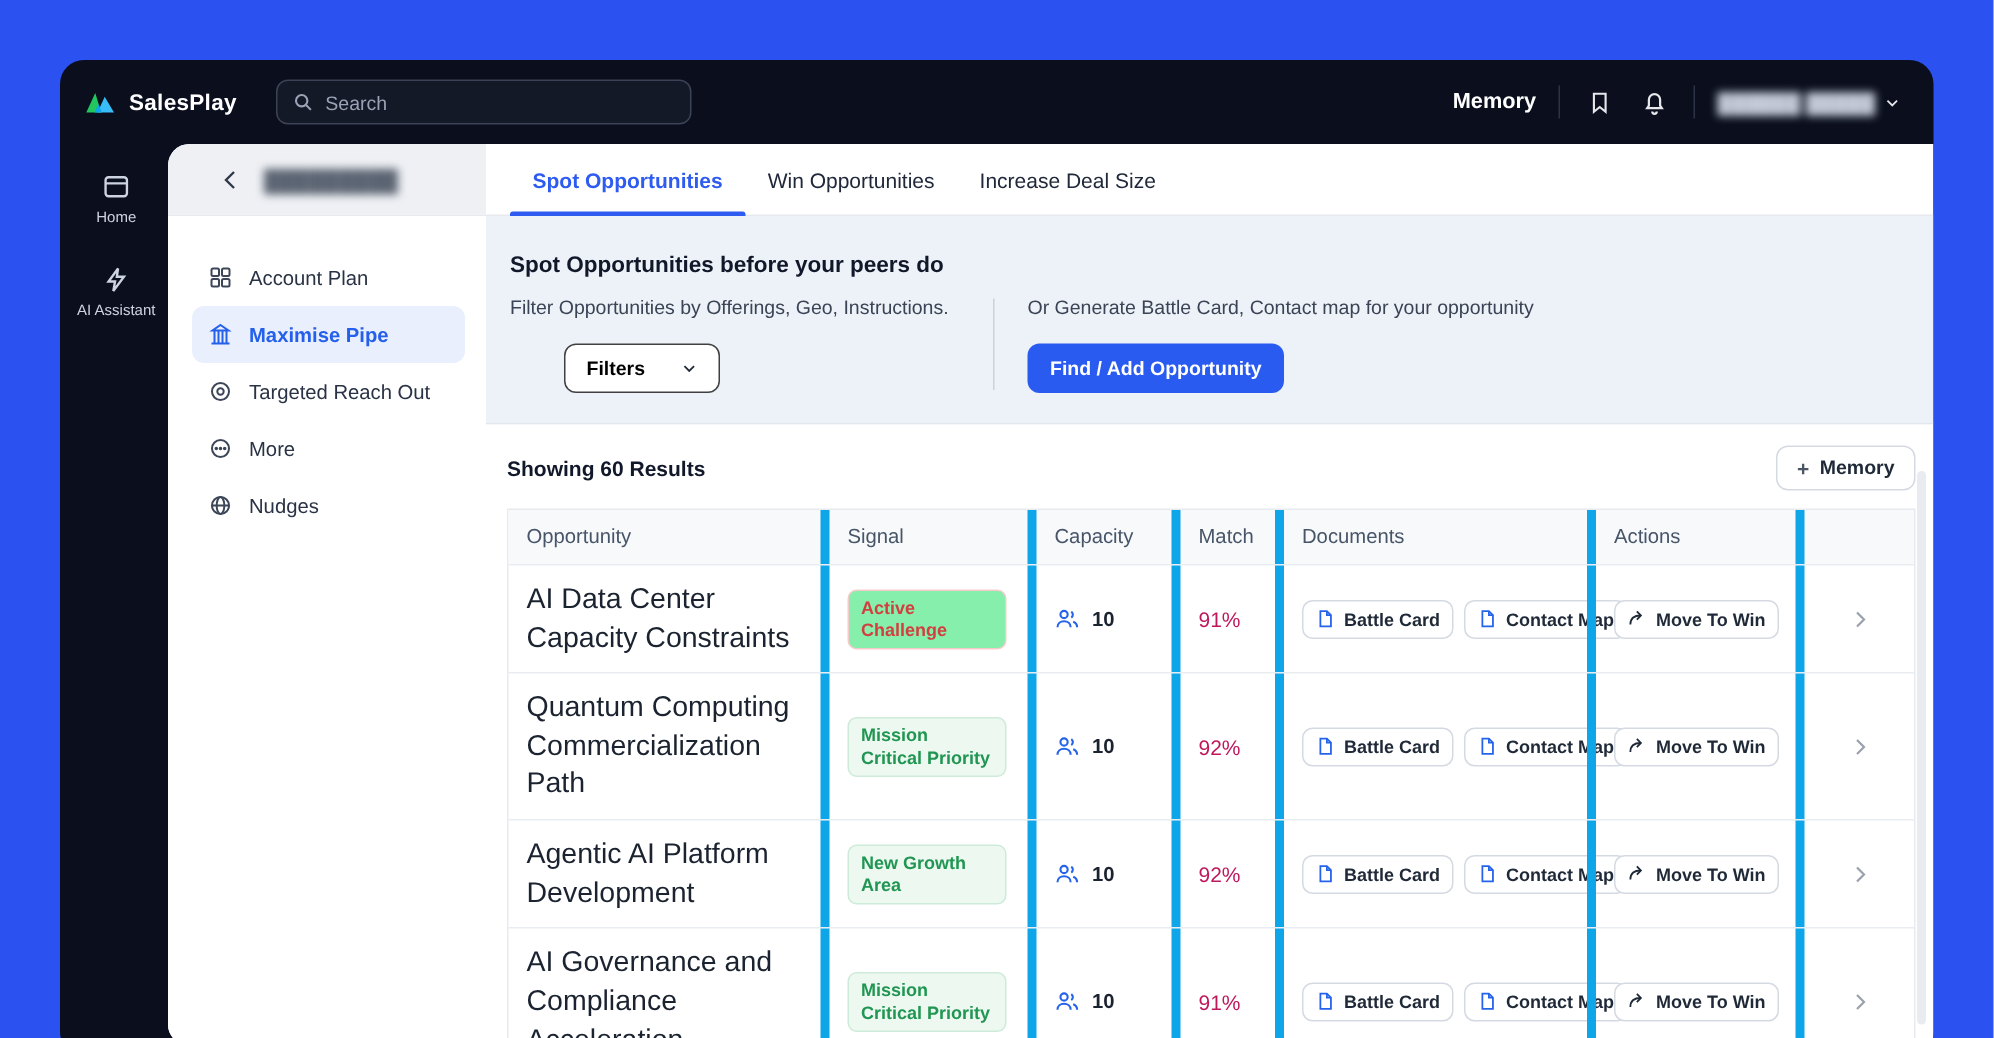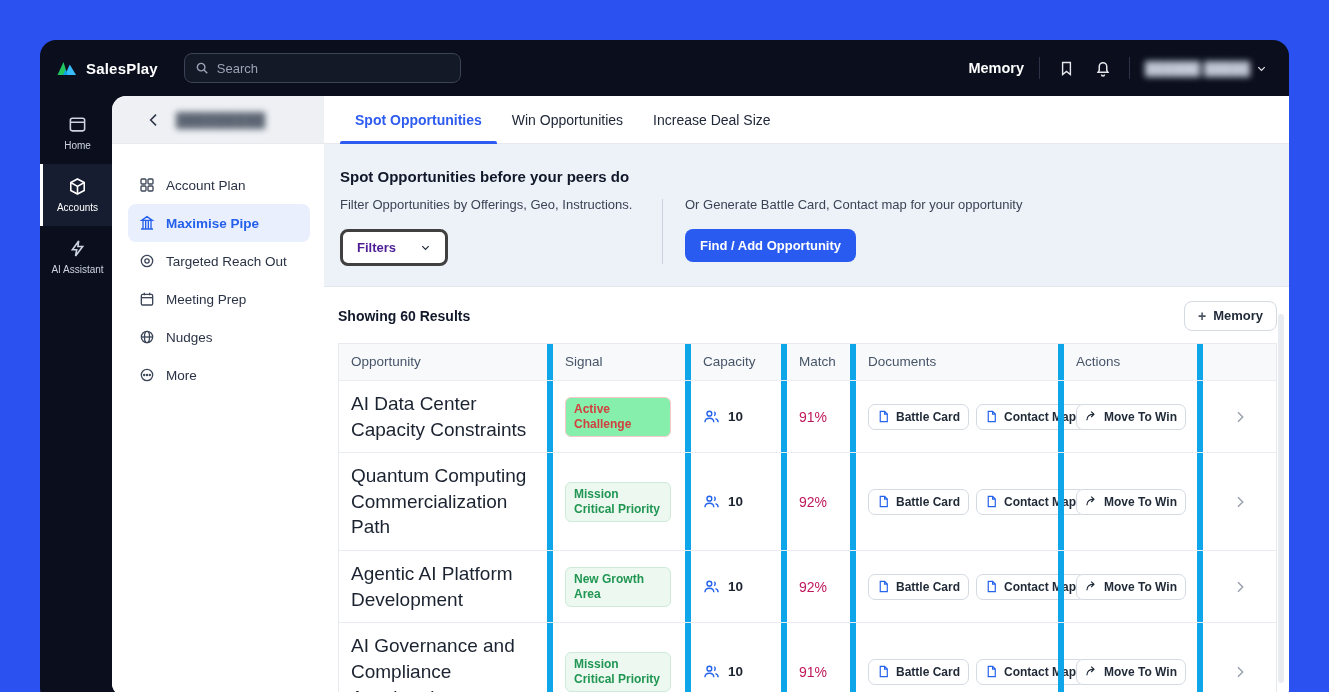--- a/index.html
+++ b/index.html
@@ -73,22 +73,22 @@
   .subnav-item.active .ic{ color:#2460eb; }
   
   .content{ flex:1; display:flex; flex-direction:column; min-width:0; position:relative; }
   .spot-panel{ background:#edf1f8; padding:24px 18px 20px 16px; border-bottom:1px solid #e2e6ee; }
   .spot-title{ font-size:15px; font-weight:bold; color:#11182a; margin-bottom:12px; }
   .spot-cols{ display:flex; align-items:flex-start; gap:22px; }
   .spot-col-left{ width:300px; }
   .hint{ font-size:13px; color:#3b4455; margin-bottom:15px; line-height:1.3;}
   .filters-btn{
     display:inline-flex; align-items:center; gap:24px; background:#fff;
-    border:3px solid #404040; border-radius:8px; padding:8px 14px;
-    font-size:13px; font-weight:bold; color:#4c1d95; cursor:pointer;
+    border:1px solid #404040; border-radius:8px; padding:8px 14px;
+    font-size:13px; font-weight:bold; color:#000000; cursor:pointer;margin-left:36px;
   }
   .spot-divider{ width:1px; align-self:stretch; background:#c9d2de; margin:2px 0; }
   .cta-btn{
     display:inline-flex; align-items:center; background:#2a5bf0; color:#fff;
     border:none; border-radius:8px; padding:9px 15px; font-size:13px; font-weight:bold; cursor:pointer;
     font-family:inherit;
   }
   .results{ flex:1; padding:14px 12px 0 14px; background:#fff; overflow:hidden; }
   .results-head{ display:flex; align-items:center; justify-content:space-between; margin-bottom:12px; }
   .results-summary{ font-size:14px; font-weight:bold; color:#11182a; }
@@ -194,30 +194,20 @@
     <div class="side-nav">
       <div class="side-item">
         <span class="ic">
           <svg viewBox="0 0 24 24" fill="none" stroke="currentColor" stroke-width="2" width="19" height="19">
             <rect x="3" y="4" width="18" height="16" rx="2.5"></rect>
               <path d="M3 9.2 H21"></path>
           </svg>
         </span>
         <span class="lbl">Home</span>
       </div>
-      <div class="side-item active">
-        <span class="ic">
-          <svg viewBox="0 0 24 24" fill="none" stroke="currentColor" stroke-width="2" width="19" height="19">
-            <path d="M12 2.5 L20.5 7 V17 L12 21.5 L3.5 17 V7 Z"></path>
-            <path d="M3.5 7 L12 11.8 L20.5 7"></path>
-              <path d="M12 11.8 V21.5"></path>
-          </svg>
-        </span>
-        <span class="lbl">Accounts</span>
-      </div>
       <div class="side-item">
         <span class="ic">
           <svg viewBox="0 0 24 24" fill="none" stroke="currentColor" stroke-width="2" width="19" height="19">
             <path d="M13.5 2.5 L5.5 13.5 H11 L9.5 21.5 L18.5 9.5 H12.5 Z"></path>
           </svg>
         </span>
         <span class="lbl">AI Assistant</span>
       </div>
     </div>
 
@@ -277,48 +267,37 @@
               <svg viewBox="0 0 24 24" fill="none" stroke="currentColor" stroke-width="2" width="16" height="16">
                 <circle cx="12" cy="12" r="8.5"></circle>
                   <circle cx="12" cy="12" r="3.2"></circle>
               </svg>
             </span>
             <span>Targeted Reach Out</span>
           </div>
           <div class="subnav-item">
             <span class="ic">
               <svg viewBox="0 0 24 24" fill="none" stroke="currentColor" stroke-width="2" width="16" height="16">
-                <rect x="3.5" y="5" width="17" height="16" rx="2"></rect>
-                  <path d="M3.5 10 H20.5"></path>
-                <path d="M8 2.5 V6.5"></path>
-                  <path d="M16 2.5 V6.5"></path>
+                <circle cx="12" cy="12" r="8.5"></circle>
+                <circle cx="7.8" cy="12" r="0.8" fill="currentColor"></circle>
+                <circle cx="12" cy="12" r="0.8" fill="currentColor"></circle>
+                <circle cx="16.2" cy="12" r="0.8" fill="currentColor"></circle>
               </svg>
             </span>
-            <span>Meeting Prep</span>
+            <span>More</span>
           </div>
           <div class="subnav-item">
             <span class="ic">
               <svg viewBox="0 0 24 24" fill="none" stroke="currentColor" stroke-width="2" width="16" height="16">
                 <circle cx="12" cy="12" r="8.5"></circle>
                   <ellipse cx="12" cy="12" rx="3.8" ry="8.5"></ellipse>
                   <path d="M3.5 12 H20.5"></path>
               </svg>
             </span>
             <span>Nudges</span>
-          </div>
-          <div class="subnav-item">
-            <span class="ic">
-              <svg viewBox="0 0 24 24" fill="none" stroke="currentColor" stroke-width="2" width="16" height="16">
-                <circle cx="12" cy="12" r="8.5"></circle>
-                <circle cx="7.8" cy="12" r="0.8" fill="currentColor"></circle>
-                <circle cx="12" cy="12" r="0.8" fill="currentColor"></circle>
-                <circle cx="16.2" cy="12" r="0.8" fill="currentColor"></circle>
-              </svg>
-            </span>
-            <span>More</span>
           </div>
         </div>
 
         <div class="content">
 
           <div class="spot-panel">
             <div class="spot-title">Spot Opportunities before your peers do</div>
             <div class="spot-cols">
               <div class="spot-col-left">
                 <div class="hint">Filter Opportunities by Offerings, Geo, Instructions.</div>

